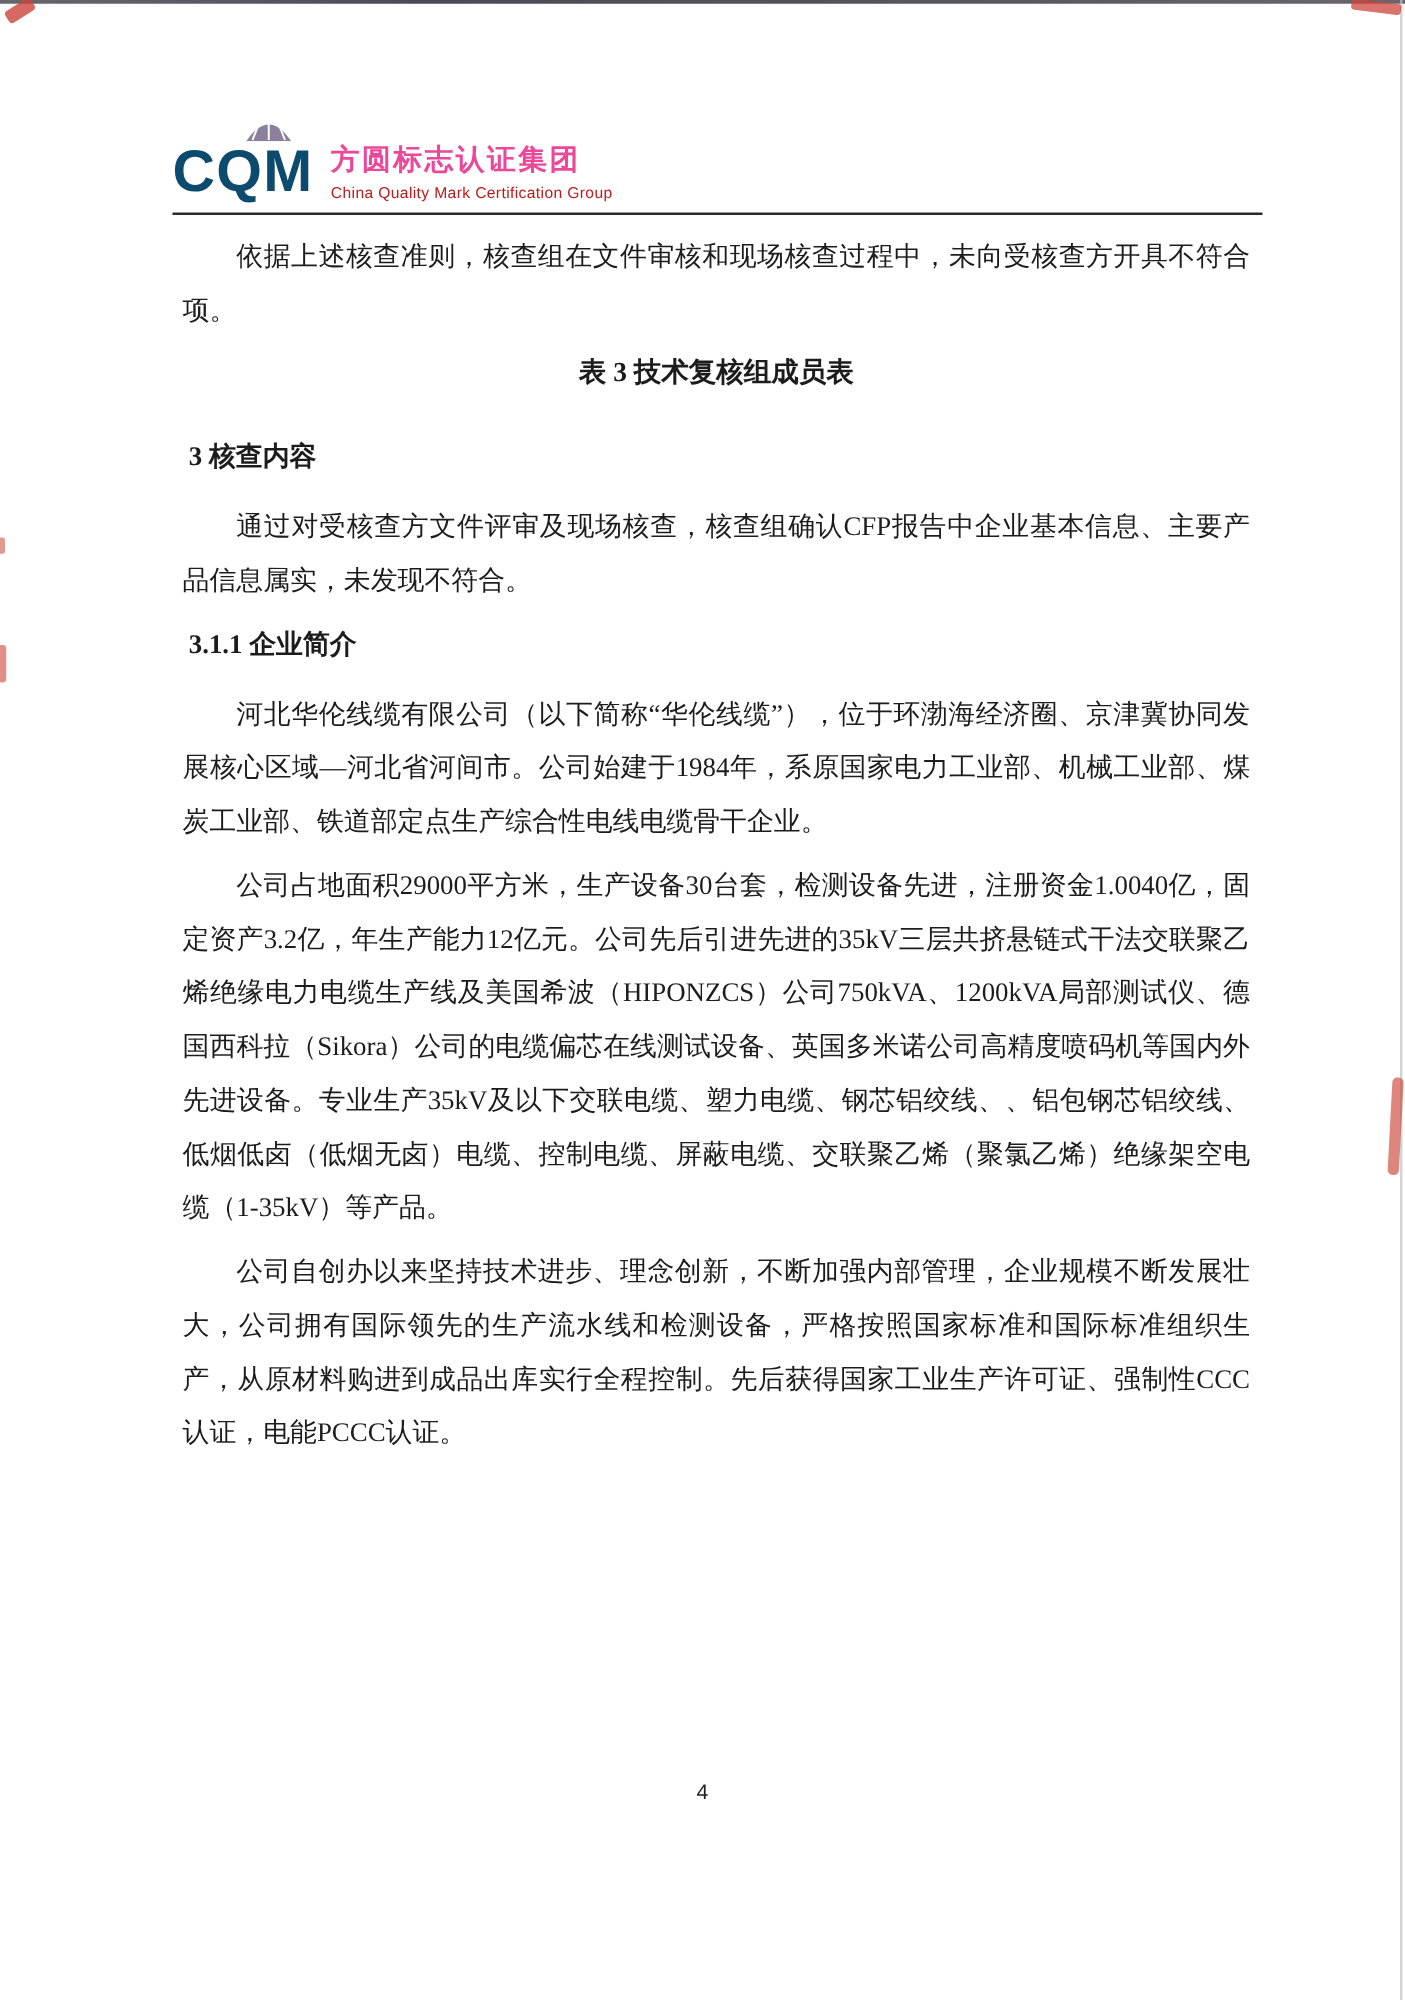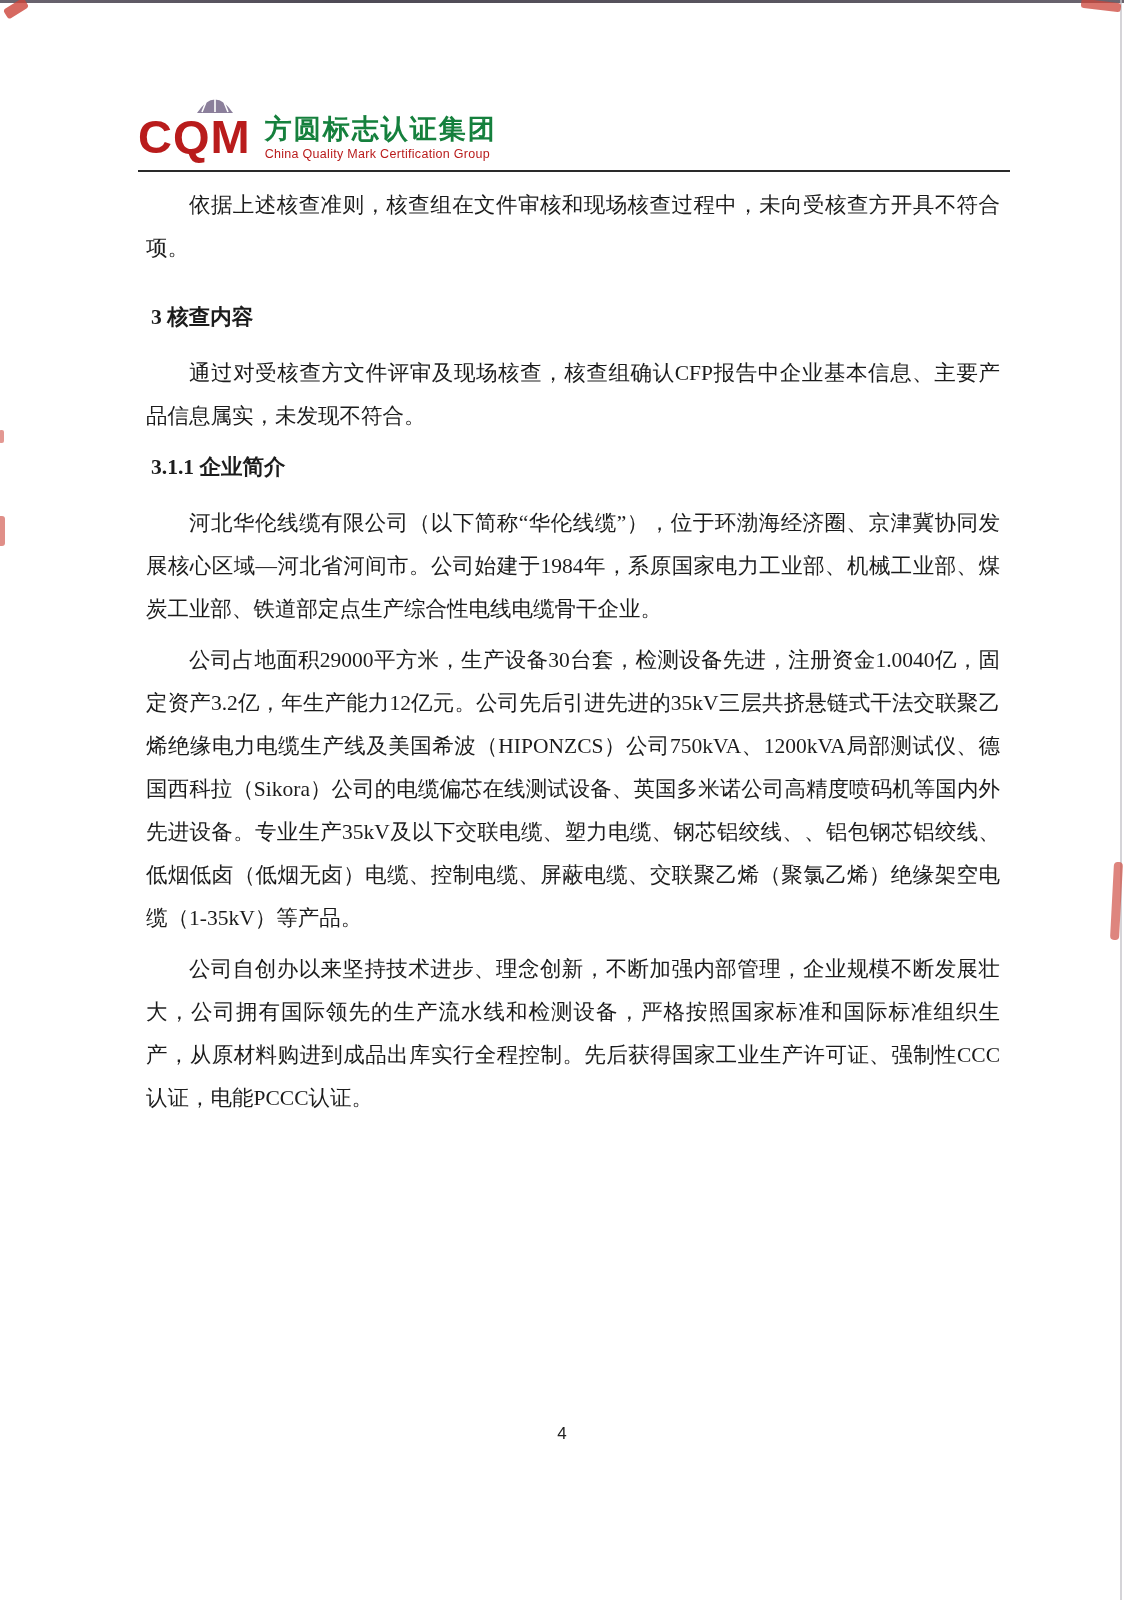--- a/index.html
+++ b/index.html
@@ -23,24 +23,24 @@
   .redmark.rm{left:1112px;top:862px;width:9px;height:78px;border-radius:4px;transform:rotate(3deg);opacity:.65;}
   .redmark.lm1{left:-1px;top:430px;width:5px;height:13px;border-radius:2px;opacity:.55;}
   .redmark.lm2{left:-2px;top:516px;width:7px;height:30px;border-radius:3px;opacity:.6;}
 
   
   .header{position:absolute;left:138px;top:100px;width:870px;}
   .logo-row{display:flex;align-items:flex-start;}
   .cqm-block{position:relative;padding-top:12px;}
   .crown{position:absolute;left:55px;top:-2px;}
   .cqm{font-family:"Liberation Sans","DejaVu Sans",sans-serif;font-weight:bold;
-    font-size:47px;line-height:50px;color:#b91c1c;letter-spacing:1px;}
+    font-size:47px;line-height:50px;color:#0c4a6e;letter-spacing:1px;}
   .logo-text{margin-left:14px;padding-top:14px;}
-  .logo-cn{font-family:Liberation Serif, serif;font-weight:bold;
-    font-size:27px;line-height:30px;color:#15803d;letter-spacing:2px;}
+  .logo-cn{font-family:Liberation Mono, monospace;font-weight:bold;
+    font-size:23px;line-height:30px;color:#ec4899;letter-spacing:2px;}
   .logo-en{font-family:"Liberation Sans","DejaVu Sans",sans-serif;font-size:12.5px;
     color:#b91c1c;margin-top:3px;letter-spacing:.3px;}
   .header-rule{position:absolute;left:138px;top:170px;width:872px;border-top:2.5px solid #2a2a2a;}
 
   
   .content{position:absolute;left:138px;top:176px;width:870px;font-size:21.5px;line-height:43px;}
   .para{margin:8px;text-align:justify;text-indent:2em;}
   .table-title{margin:6px 0 4px 0;text-align:center;font-weight:bold;font-size:22px;line-height:40px;}
   table.members{border-collapse:collapse;width:100%;margin:4px 0 2px 0;
     border:2px solid #141414;}
@@ -80,20 +80,21 @@
       <div class="logo-cn">方圆标志认证集团</div>
       <div class="logo-en">China Quality Mark Certification Group</div>
     </div>
   </div>
 </div>
 <div class="header-rule"></div>
 
 <div class="content">
   <p class="para">依据上述核查准则，核查组在文件审核和现场核查过程中，未向受核查方开具不符合项。</p>
 
+  <div class="table-title">表 3 技术复核组成员表</div>
 
 
   <div class="heading h-l1">3  核查内容</div>
 
   <p class="para">通过对受核查方文件评审及现场核查，核查组确认CFP报告中企业基本信息、主要产品信息属实，未发现不符合。</p>
 
   <div class="heading h-l3">3.1.1 企业简介</div>
 
   <p class="para">河北华伦线缆有限公司（以下简称“华伦线缆”），位于环渤海经济圈、京津冀协同发展核心区域—河北省河间市。公司始建于1984年，系原国家电力工业部、机械工业部、煤炭工业部、铁道部定点生产综合性电线电缆骨干企业。</p>
   <p class="para">公司占地面积29000平方米，生产设备30台套，检测设备先进，注册资金1.0040亿，固定资产3.2亿，年生产能力12亿元。公司先后引进先进的35kV三层共挤悬链式干法交联聚乙烯绝缘电力电缆生产线及美国希波（HIPONZCS）公司750kVA、1200kVA局部测试仪、德国西科拉（Sikora）公司的电缆偏芯在线测试设备、英国多米诺公司高精度喷码机等国内外先进设备。专业生产35kV及以下交联电缆、塑力电缆、钢芯铝绞线、、铝包钢芯铝绞线、低烟低卤（低烟无卤）电缆、控制电缆、屏蔽电缆、交联聚乙烯（聚氯乙烯）绝缘架空电缆（1-35kV）等产品。</p>

